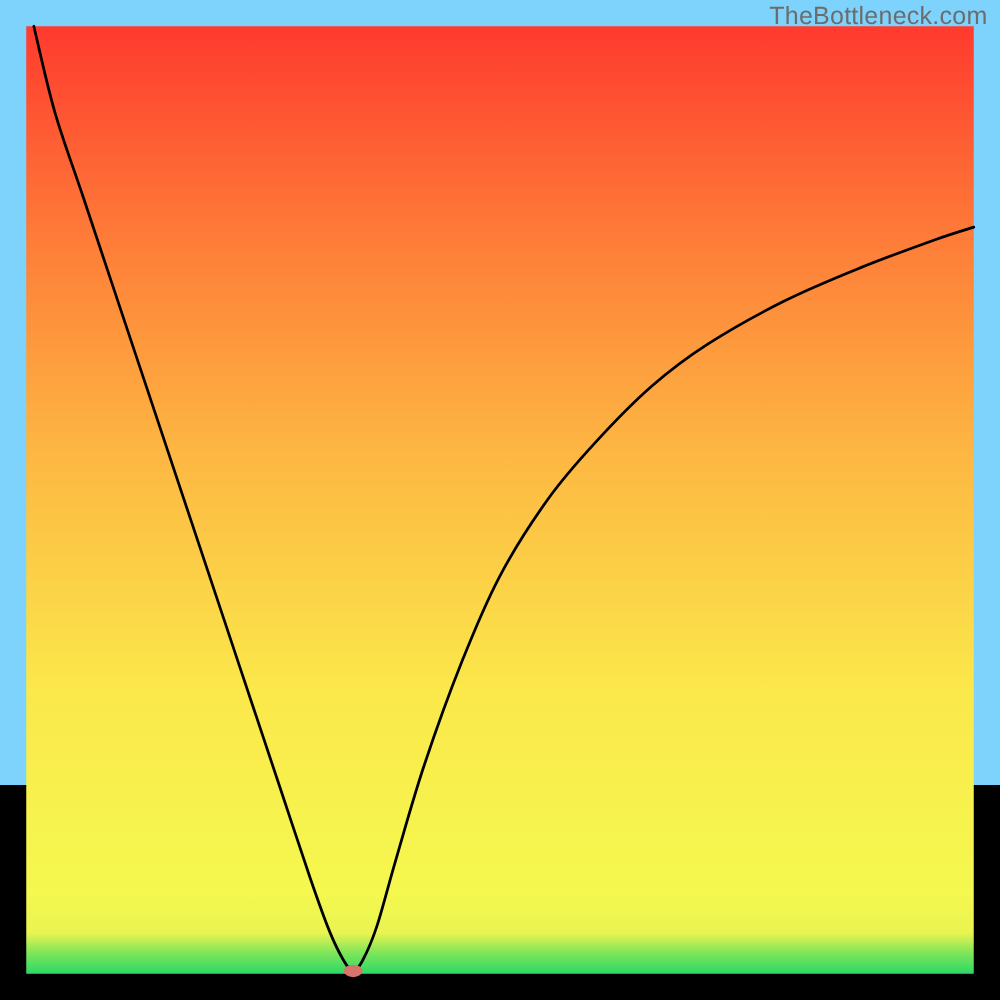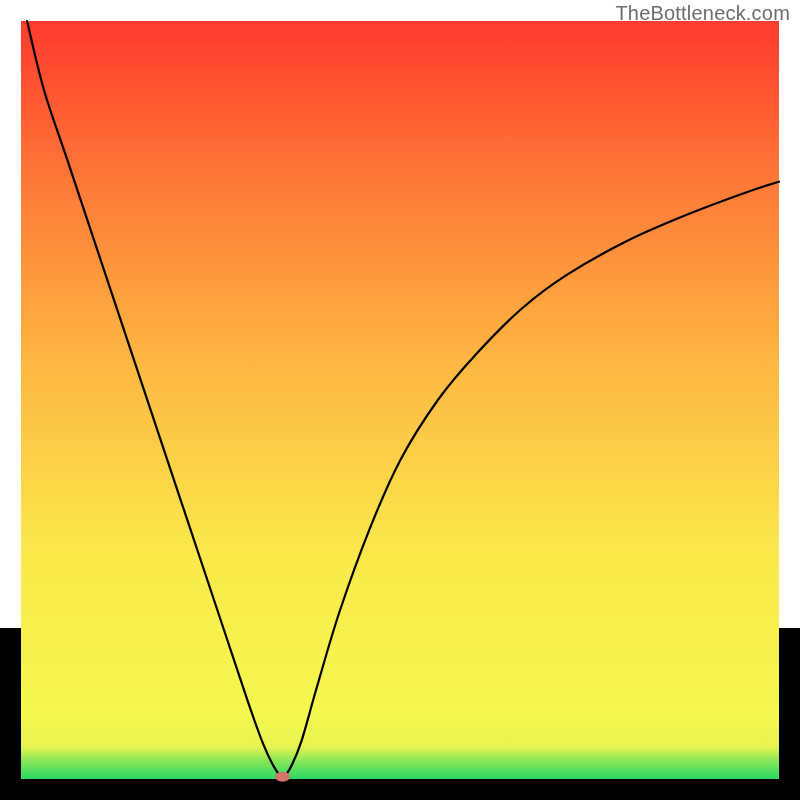--- a/index.html
+++ b/index.html
@@ -8,21 +8,21 @@
     width: 800px;
     height: 800px;
     background: #000;
     font-family: Arial, Helvetica, sans-serif;
     overflow: hidden;
   }
   .frame {
     position: relative;
     width: 800px;
     height: 628px;
-    background: #ffffff;
+    background: #7dd3fc;
   }
   .plot-area {
     position: absolute;
     left: 21px;
     top: 21px;
     width: 758px;
     height: 758px;
     background: linear-gradient(to top,
       #2bd965 0%,
       #7fe55a 2.2%,

